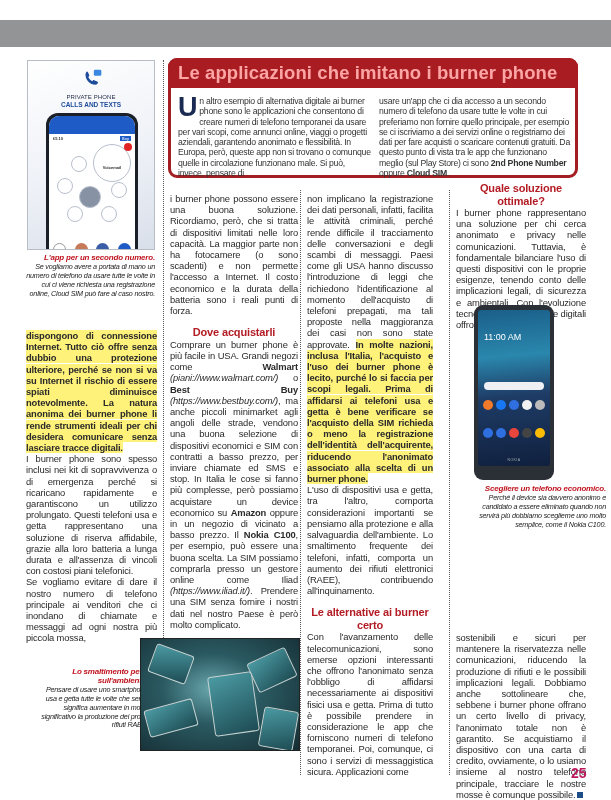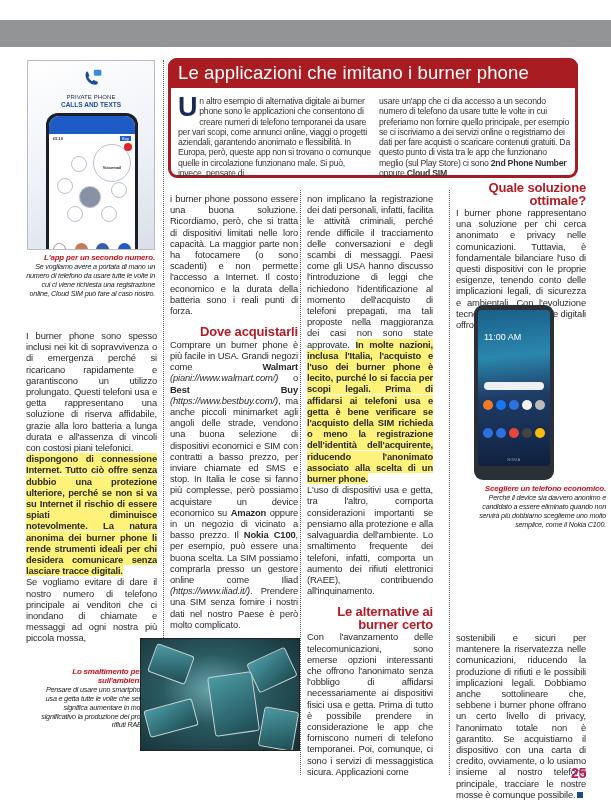--- a/index.html
+++ b/index.html
@@ -8,27 +8,27 @@
 
   .topbar { position: absolute; left: 0; top: 20px; width: 611px; height: 27px; background: #939496; }
 
   .col { position: absolute; font-size: 9.4px; line-height: 11.2px; letter-spacing: -0.15px; text-align: justify; }
   .col p { margin: 0; }
   .col b { font-weight: bold; }
   .col i { font-style: italic; }
 
   .hl { background: #fff27a; font-weight: bold; }
 
-  .sub { color: #b31c25; font-weight: bold; font-size: 13px; line-height: 12.5px; margin-top: 10px; text-align: right; }
+  .sub { color: #b31c25; font-weight: bold; font-size: 11px; line-height: 12.5px; margin-top: 10px; text-align: center; }
 
   .vsep { position: absolute; top: 60px; width: 0; border-left: 1px dotted #555; }
 
   
   .box { position: absolute; left: 168px; top: 58px; width: 410px; height: 120px; border: 3px solid #a31e22; border-radius: 9px; background: #fff; }
-  .box-title { position: absolute; left: -3px; top: -3px; width: 410px; height: 30px; background: #a81c22; border-radius: 9px 9px 0 0; color: #ffffff; font-weight: normal; font-size: 18.5px; line-height: 30px; padding-left: 10px; letter-spacing: 0.1px; }
+  .box-title { position: absolute; left: -3px; top: -3px; width: 410px; height: 30px; background: #a81c22; border-radius: 9px 9px 0 0; color: #fca5a5; font-weight: bold; font-size: 18.5px; line-height: 30px; padding-left: 10px; letter-spacing: 0.1px; }
   .box-col { position: absolute; top: 35px; font-size: 8.7px; line-height: 10.3px; letter-spacing: -0.25px; color: #333; }
   .dropcap { float: left; font-size: 27px; line-height: 21px; font-weight: bold; color: #1b2a52; margin-right: 2px; margin-top: 1px; }
 
   
   .img-app { position: absolute; left: 27px; top: 60px; width: 128px; height: 190px; background: linear-gradient(160deg, #ffffff 0%, #eef1f7 55%, #d9dfea 100%); border: 1px solid #b8bcc4; overflow: hidden; }
   .phone-ic { position: absolute; left: 55px; top: 8px; width: 20px; height: 20px; }
   .img-app .brand1 { position: absolute; left: 0; width: 100%; top: 33px; text-align: center; font-size: 6px; color: #27324a; letter-spacing: 0.1px; }
   .img-app .brand2 { position: absolute; left: 0; width: 100%; top: 40px; text-align: center; font-size: 6.5px; font-weight: bold; color: #1e4c9c; }
   .mock { position: absolute; left: 18px; top: 52px; width: 92px; height: 150px; background: #1b1f27; border-radius: 12px; padding: 3px; }
   .mock-screen { width: 100%; height: 100%; background: #fff; border-radius: 10px; overflow: hidden; position: relative; }
@@ -105,22 +105,22 @@
         </div>
     </div>
   </div>
 </div>
 <div class="cap" style="left:22px; top:254px; width:133px;">
   <div class="ct">L'app per un secondo numero.</div>
   <div>Se vogliamo avere a portata di mano un numero di telefono da usare tutte le volte in cui ci viene richiesta una registrazione online, Cloud SIM può fare al caso nostro.</div>
 </div>
 
 <div class="col" style="left:26px; top:330px; width:131px;">
+  <p><span class="hl">dispongono di connessione Internet. Tutto ciò offre senza dubbio una protezione ulteriore, perché se non si va su Internet il rischio di essere spiati diminuisce notevolmente. La natura anonima dei burner phone li rende strumenti ideali per chi desidera comunicare senza lasciare tracce digitali.</span></p>
   <p>I burner phone sono spesso inclusi nei kit di sopravvivenza o di emergenza perché si ricaricano rapidamente e garantiscono un utilizzo prolungato. Questi telefoni usa e getta rappresentano una soluzione di riserva affidabile, grazie alla loro batteria a lunga durata e all'assenza di vincoli con costosi piani telefonici.</p>
-  <p><span class="hl">dispongono di connessione Internet. Tutto ciò offre senza dubbio una protezione ulteriore, perché se non si va su Internet il rischio di essere spiati diminuisce notevolmente. La natura anonima dei burner phone li rende strumenti ideali per chi desidera comunicare senza lasciare tracce digitali.</span></p>
   <p>Se vogliamo evitare di dare il nostro numero di telefono principale ai venditori che ci inondano di chiamate e messaggi ad ogni nostra più piccola mossa,</p>
 </div>
 
 <div class="vsep" style="left:163px; height:590px;"></div>
 
 <div class="col" style="left:170px; top:193px; width:128px;">
   <p>i burner phone possono essere una buona soluzione. Ricordiamo, però, che si tratta di dispositivi limitati nelle loro capacità. La maggior parte non ha fotocamere (o sono scadenti) e non permette l'accesso a Internet. Il costo economico e la durata della batteria sono i reali punti di forza.</p>
   <div class="sub">Dove acquistarli</div>
   <p>
     <span>Comprare un burner phone è più facile in USA. Grandi negozi come</span>

